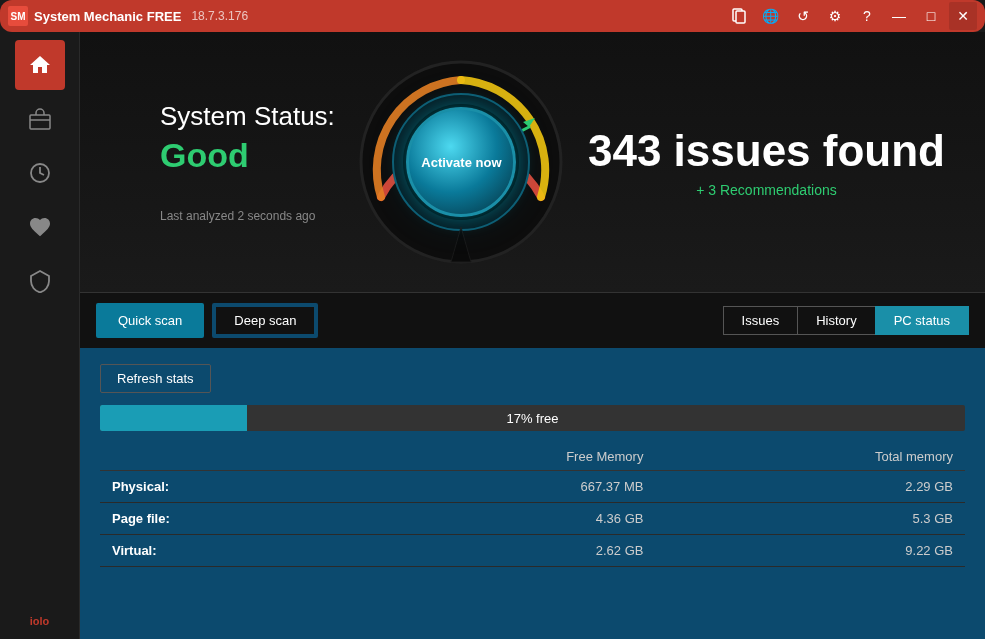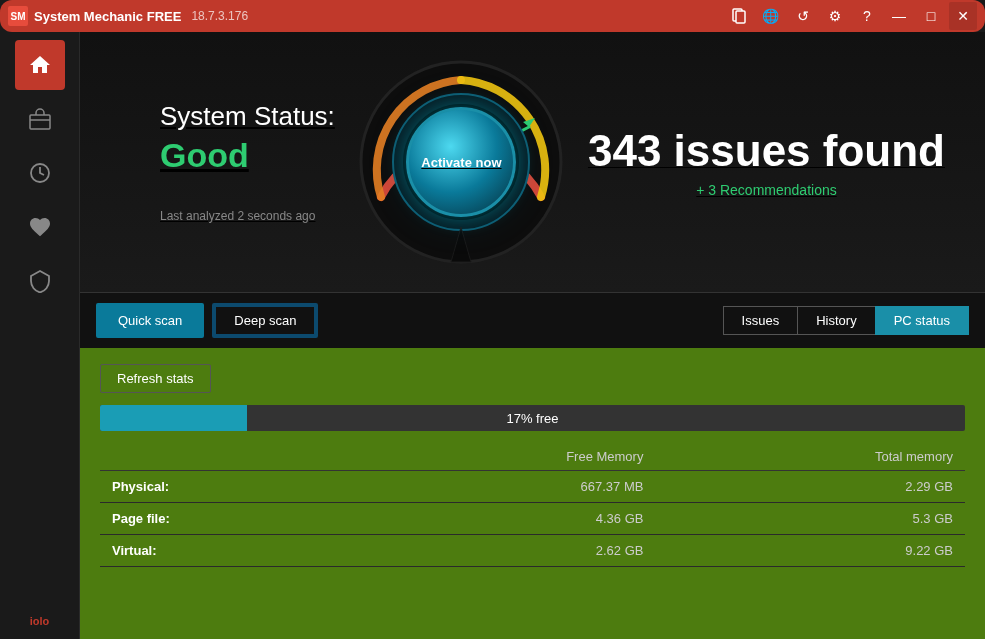--- a/index.html
+++ b/index.html
@@ -89,21 +89,20 @@
 
     
     .hero {
       background: linear-gradient(180deg, #111 0%, #1a1a1a 100%);
       padding: 20px 40px 20px 80px;
       display: flex;
       align-items: center;
       justify-content: space-between;
       min-height: 240px;
       position: relative;
-      text-decoration: underline;
     }
     .hero-left {
       display: flex;
       flex-direction: column;
       gap: 4px;
     }
     .system-status-label {
       color: white;
       font-size: 26px;
       font-weight: 300;
@@ -203,21 +202,21 @@
     }
     .btn-tab.active {
       background: #1a8fa8;
       border-color: #1a8fa8;
       color: white;
     }
 
     
     .stats-section {
       flex: 1;
-      background: #4d7c0f;
+      background: #0c4a6e;
       padding: 16px 20px;
       overflow-y: auto;
     }
     .btn-refresh {
       padding: 6px 16px;
       border: 1px solid #555;
       background: transparent;
       color: white;
       font-size: 13px;
       cursor: pointer;

